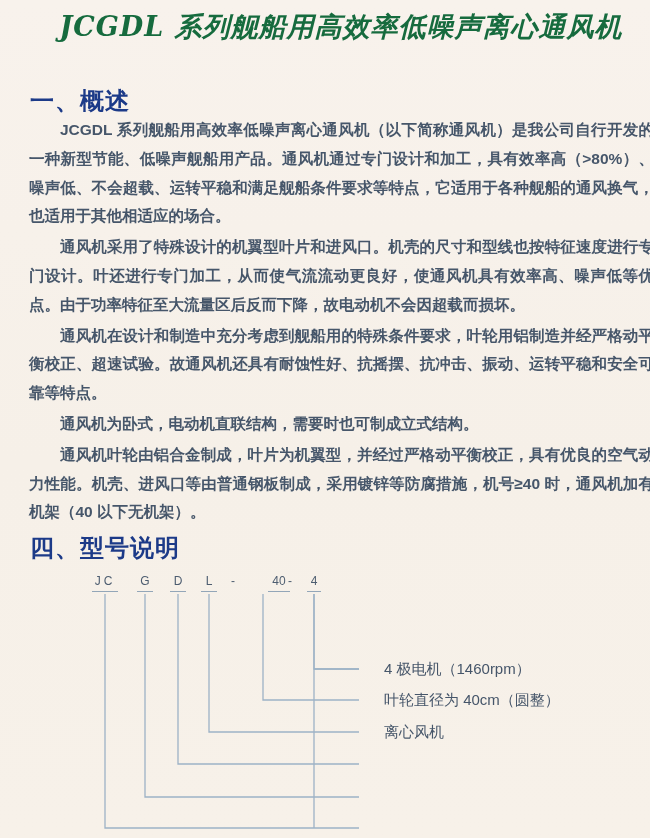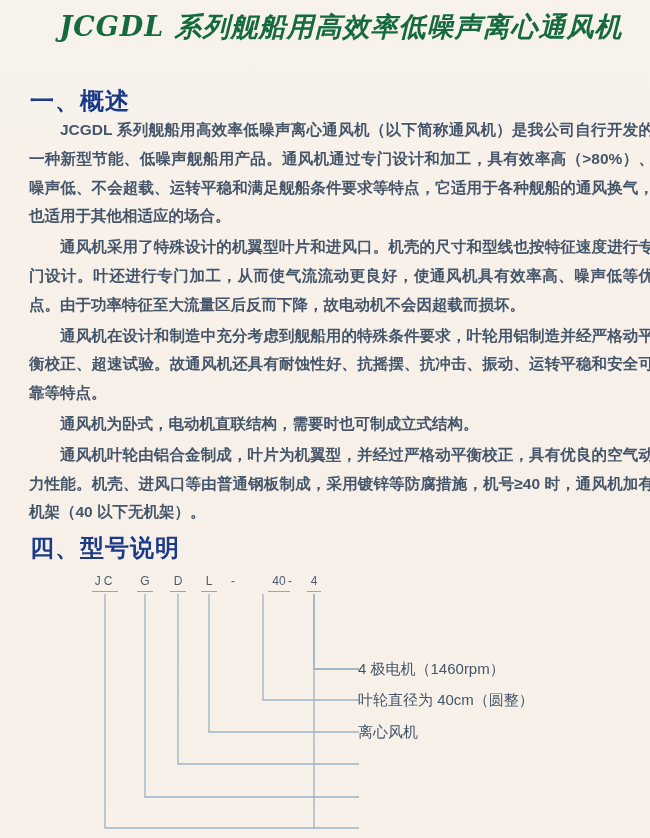--- a/index.html
+++ b/index.html
@@ -66,21 +66,21 @@
   .cp-jc{left:76px;width:26px;letter-spacing:3px;}
   .cp-g{left:121px;width:16px;}
   .cp-d{left:154px;width:16px;}
   .cp-l{left:185px;width:16px;}
   .cp-dash1{left:211px;width:12px;}
   .cp-40{left:221px;width:22px;margin-left:31px;}
   .cp-dash2{left:268px;width:12px;}
   .cp-4{left:291px;width:14px;}
   .diag-label{
     position:absolute;
-    left:342px;
+    left:368px;
     height:20px;
     font-size:15px;
     line-height:20px;
     color:#46566a;
     white-space:nowrap;
   }
   .dl-0{top:98px;}
   .dl-1{top:129px;}
   .dl-2{top:161px;text-align:right;}
 </style>

